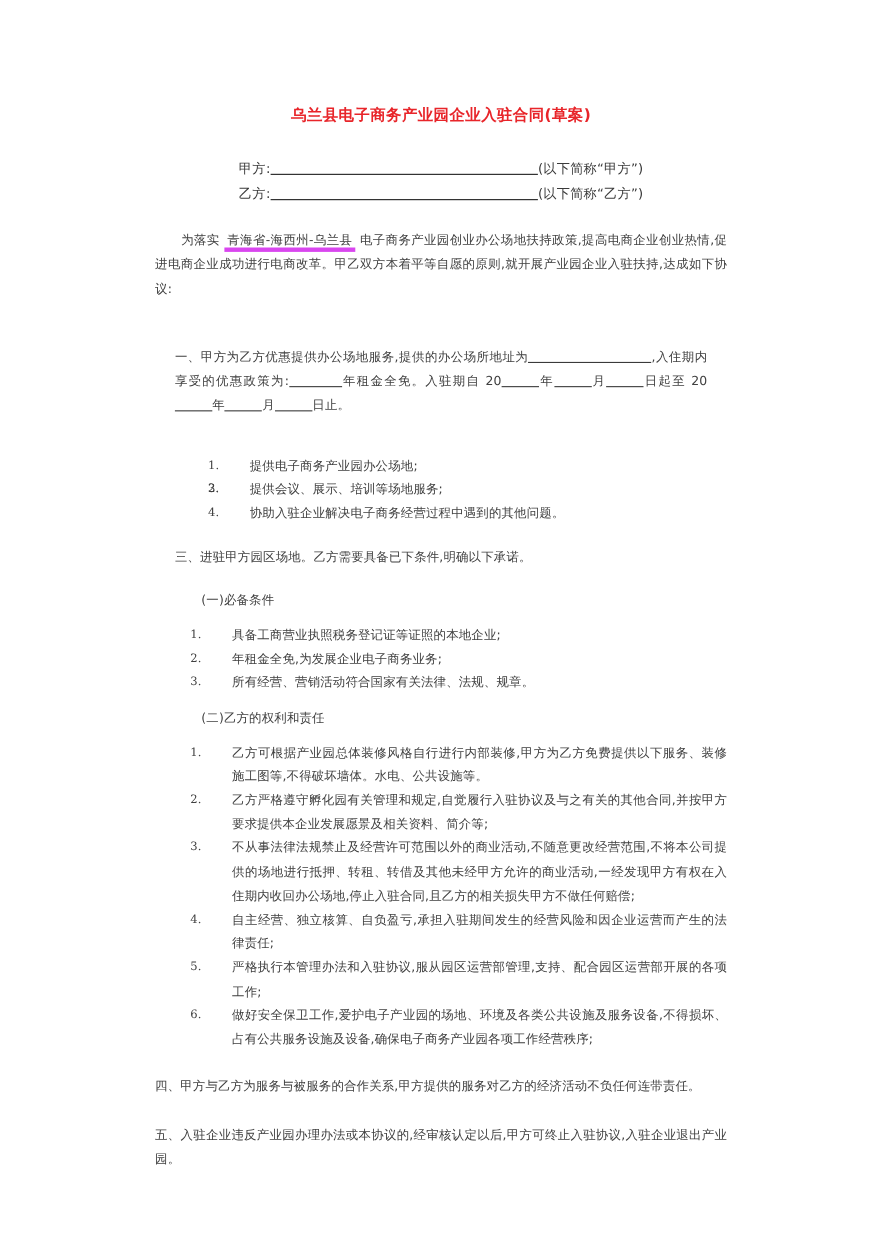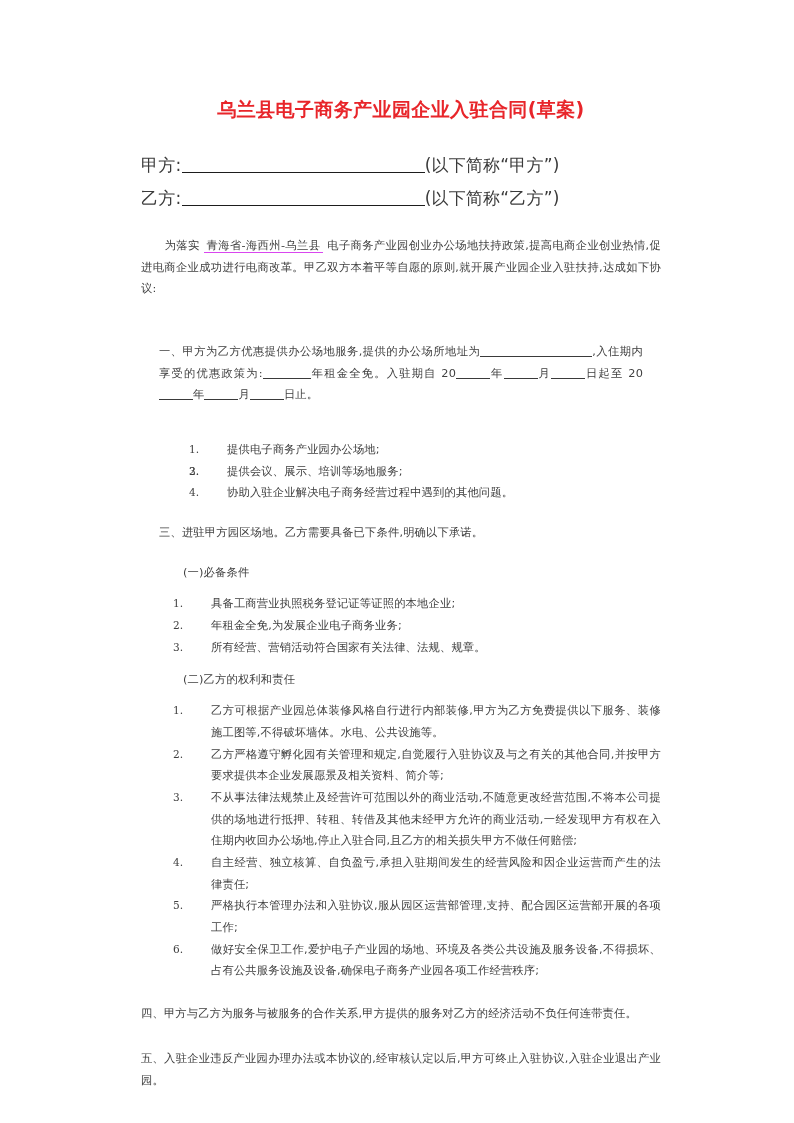--- a/index.html
+++ b/index.html
@@ -22,33 +22,34 @@
     width: 794px;
     height: 1123px;
     background: #fff;
     box-sizing: border-box;
     padding: 96px 133px 0 141px;
   }
   .doc-title {
     text-align: center;
     color: #e8252a;
     font-weight: bold;
-    font-size: 19px;
+    font-size: 14px;
     letter-spacing: 0.4px;
     margin: 0 0 26px 0;
     line-height: 1.4;
   }
   .party-block {
     margin: 0 0 20px 0;
   }
   .party-row {
-    font-size: 17px;
+    font-size: 12px;
     line-height: 1.95;
     color: #3a3a3a;
     white-space: nowrap;
+    text-align: center;
   }
   .party-label { letter-spacing: 0.3px; }
   .blank-line {
     display: inline-block;
     border-bottom: 1px solid #1d1d1d;
     height: 11px;
     vertical-align: -2px;
   }
   .blank-w-party { width: 243px; }
   .party-suffix { letter-spacing: 0.2px; }
@@ -57,21 +58,21 @@
     font-size: 11.3px;
     line-height: 1.92;
     color: #404040;
     margin: 0 0 14px 0;
     text-align: justify;
     letter-spacing: 0.15px;
   }
   p.body-text.indent { text-indent: 2.1em; }
 
   .u-inline {
-    border-bottom: 1px solid #d946ef;
+    border-bottom: 4px solid #d946ef;
     padding: 0 3px;
   }
   .fill-sm { display: inline-block; border-bottom: 1px solid #3a3a3a; width: 34px; height: 11px; vertical-align: -2px; }
   .fill-md { display: inline-block; border-bottom: 1px solid #3a3a3a; width: 48px; height: 11px; vertical-align: -2px; }
   .fill-lg { display: inline-block; border-bottom: 1px solid #3a3a3a; width: 112px; height: 11px; vertical-align: -2px; }
 
   .section {
     margin: 0 0 12px 0;
   }
   .section-head {

